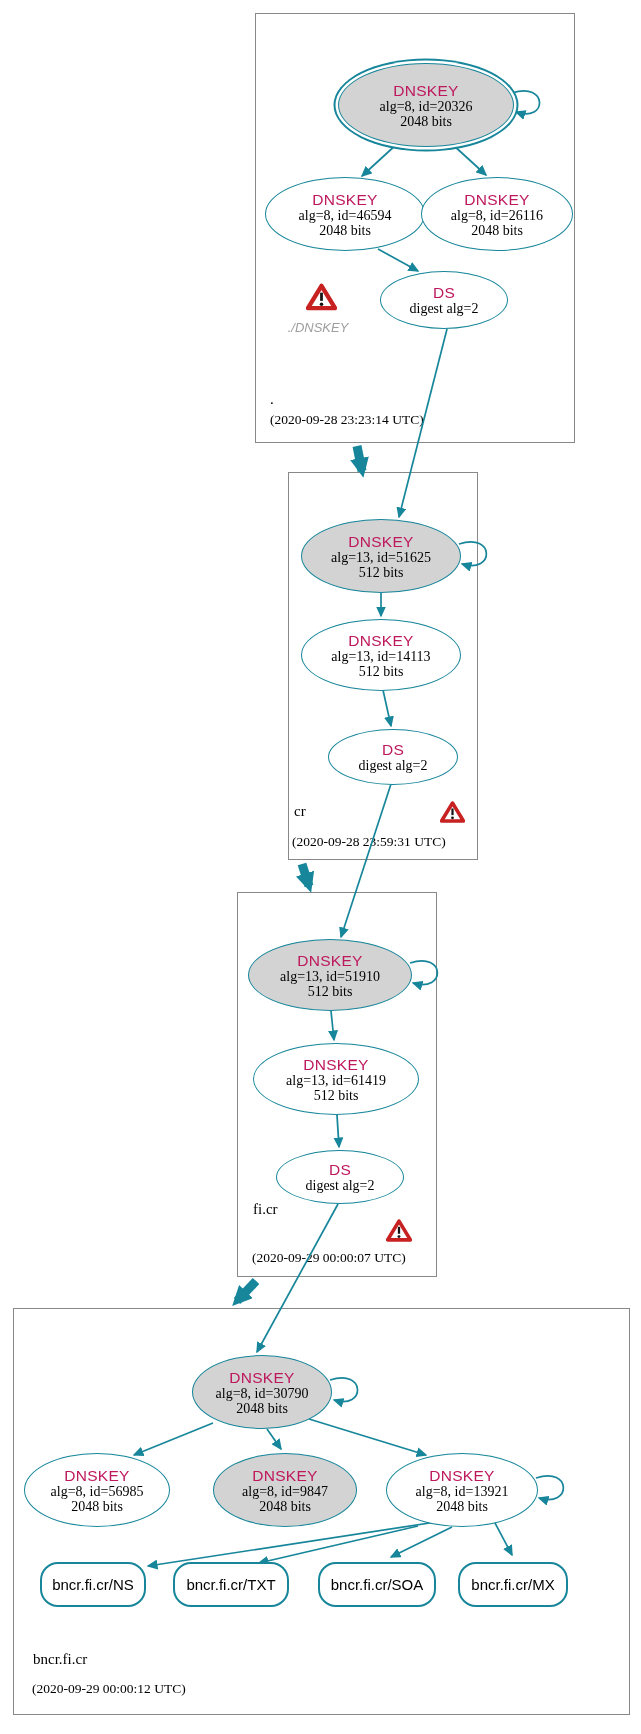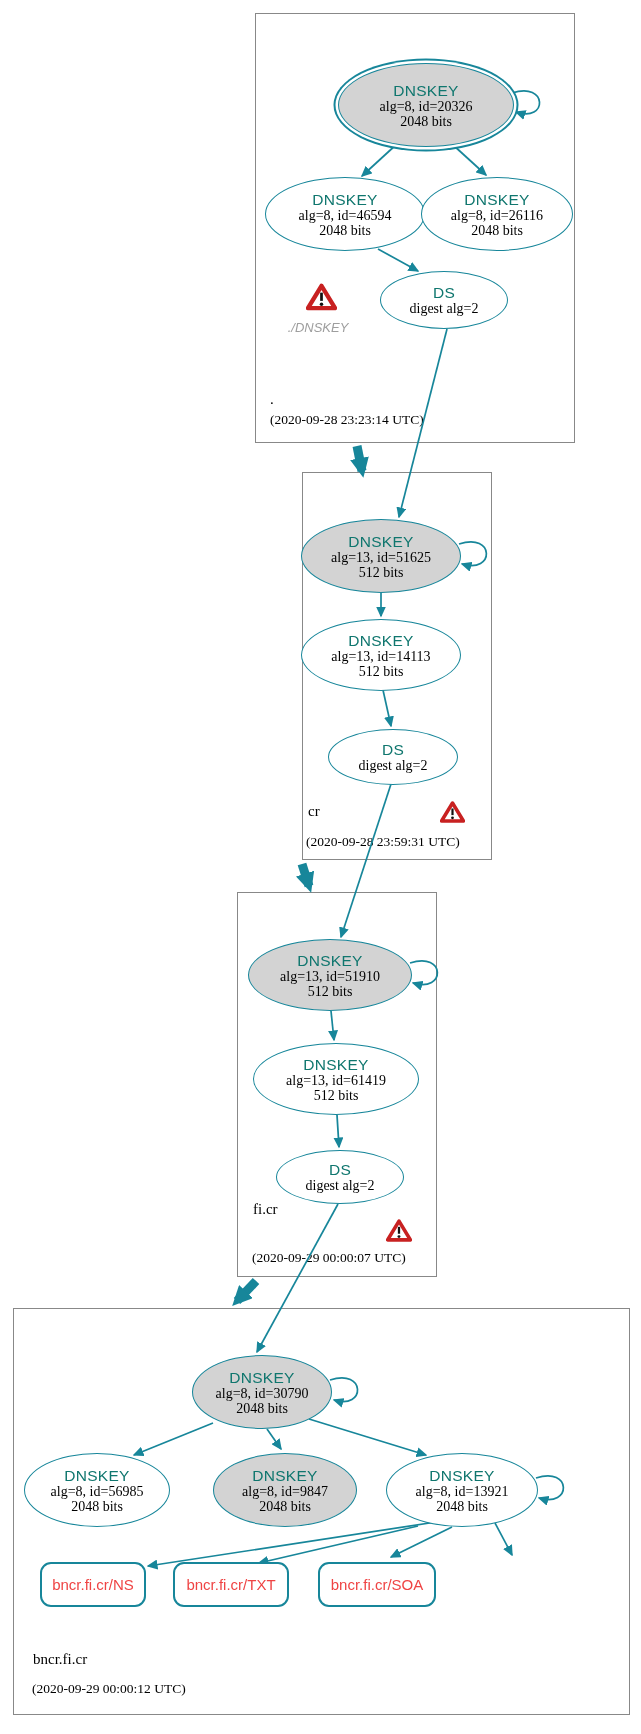--- a/index.html
+++ b/index.html
@@ -22,39 +22,39 @@
   svg.edges{position:absolute;left:0;top:0;z-index:2;}
   .edge{stroke:var(--edge-teal);stroke-width:1.7;fill:none;}
   .edge-thick{stroke:var(--edge-teal);stroke-width:9;fill:none;}
   .mk{fill:var(--edge-teal);}
 
   .node{position:absolute;display:flex;flex-direction:column;align-items:center;justify-content:center;
         text-align:center;z-index:3;background:var(--zsk-fill);}
   .ellipse{border:1.7px solid var(--edge-teal);border-radius:50%;}
   .gray{background:var(--ksk-fill);}
   .anchor{box-shadow:0 0 0 2.5px #ffffff,0 0 0 4.5px var(--edge-teal);}
-  .n-title{font-size:15.5px;line-height:17px;color:#0f766e;letter-spacing:.3px;}
+  .n-title{font-size:15.5px;line-height:17px;color:#be185d;letter-spacing:.3px;}
   .n-sub{font-family:"Liberation Serif",serif;font-size:14px;line-height:15px;color:#000;}
-  .rr{border:2px solid var(--edge-teal);border-radius:11px;font-size:15px;color:#ef4444;background:#fff;}
+  .rr{border:2px solid var(--edge-teal);border-radius:18px;font-size:15px;color:#000000;background:#fff;}
 
   .warn{position:absolute;z-index:4;}
   .warn svg{display:block;}
   .warn-label{position:absolute;z-index:4;font-style:italic;font-size:13px;color:var(--muted);text-align:center;}
 </style>
 </head>
 <body>
 
 <div class="stage">
 
   <div class="zone" style="left:255px;top:13px;width:320px;height:430px;">
     <div class="zone-label" style="left:14px;top:377px;">.</div>
     <div class="zone-ts" style="left:14px;top:398px;">(2020-09-28 23:23:14 UTC)</div>
   </div>
 
-  <div class="zone" style="left:288px;top:472px;width:190px;height:388px;margin-left:14px;">
+  <div class="zone" style="left:288px;top:472px;width:190px;height:388px;">
     <div class="zone-label" style="left:5px;top:330px;">cr</div>
     <div class="zone-ts" style="left:3px;top:361px;">(2020-09-28 23:59:31 UTC)</div>
   </div>
 
   <div class="zone" style="left:237px;top:892px;width:200px;height:385px;">
     <div class="zone-label" style="left:15px;top:308px;">fi.cr</div>
     <div class="zone-ts" style="left:14px;top:357px;">(2020-09-29 00:00:07 UTC)</div>
   </div>
 
   <div class="zone" style="left:13px;top:1308px;width:617px;height:407px;">
@@ -198,14 +198,17 @@
 
   <div class="node rr" style="left:40px;top:1562px;width:106px;height:45px;">
     <div>bncr.fi.cr/NS</div>
   </div>
   <div class="node rr" style="left:173px;top:1562px;width:116px;height:45px;">
     <div>bncr.fi.cr/TXT</div>
   </div>
   <div class="node rr" style="left:318px;top:1562px;width:118px;height:45px;">
     <div>bncr.fi.cr/SOA</div>
   </div>
+  <div class="node rr" style="left:458px;top:1562px;width:110px;height:45px;">
+    <div>bncr.fi.cr/MX</div>
+  </div>
 
 </div>
 
 </body></html>

